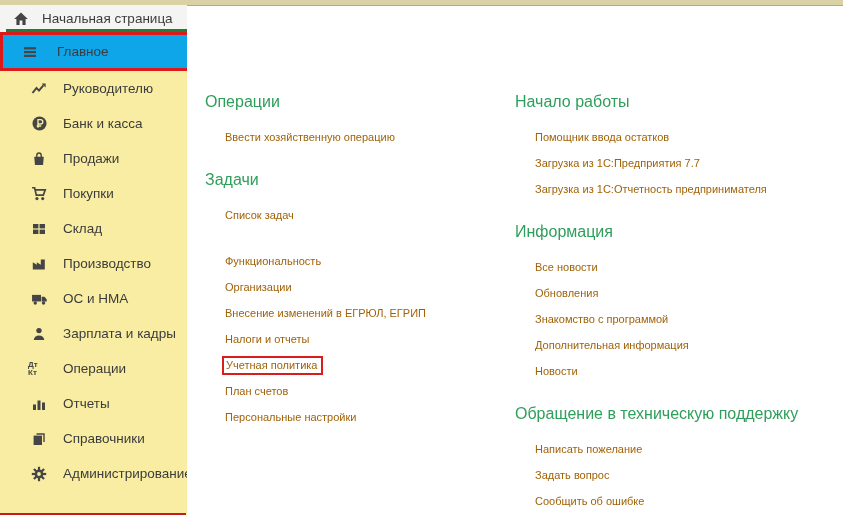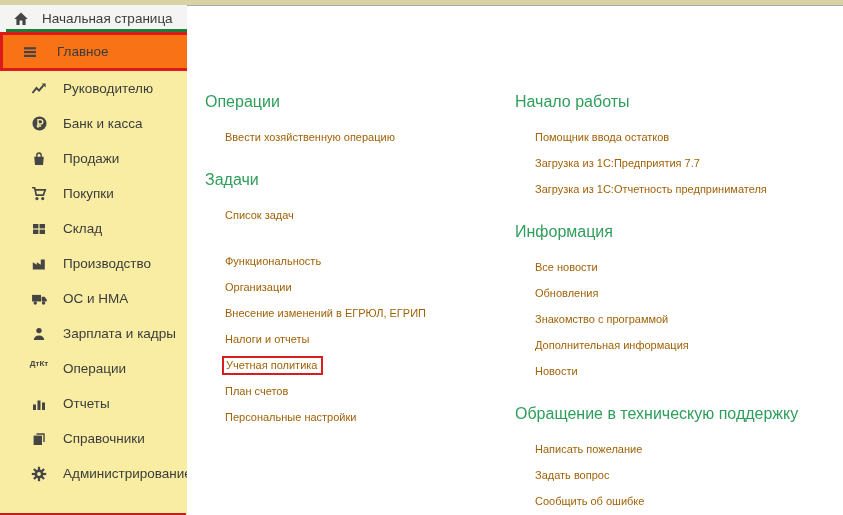--- a/index.html
+++ b/index.html
@@ -8,21 +8,21 @@
   .top-strip { position:absolute; left:0; top:0; width:843px; height:5px; background:#d9d2a4; }
 
   
   .sidebar { position:absolute; left:0; top:5px; width:208px; height:510px;
     background:#f8eda2; border-right:1px solid #4d7c0f; }
   .home-row { height:27px; background:#f4f4f2; display:flex; align-items:center;
     padding-left:10px; gap:10px; position:relative; cursor:pointer; }
   .home-row:after { content:""; position:absolute; left:6px; right:14px; bottom:0;
     height:3px; background:#1e7e3e; }
   .home-row span.lbl { font-size:13.5px; color:#3c3c3c; }
-  .active-row { height:39px; background:#f97316; display:flex; align-items:center;
+  .active-row { height:39px; background:#0ea5e9; display:flex; align-items:center;
     padding-left:16px; gap:16px; border:3px solid #dc1a1a; cursor:pointer; }
   .active-row span.lbl { font-size:13.5px; color:#3c3c3c; }
   .sb-item { height:35px; display:flex; align-items:center; padding-left:28px;
     gap:13px; cursor:pointer; }
   .sb-item span.lbl { font-size:13.5px; color:#3c3c3c; white-space:nowrap; }
   .icon-box { width:22px; height:18px; display:flex; align-items:center;
     justify-content:center; flex:0 0 22px; }
   .bottom-red { position:absolute; left:0; bottom:0; width:186px; height:2px; background:#c41f1f; }
 
   
@@ -152,21 +152,21 @@
     <span class="icon-box">
       <svg width="16" height="16" viewBox="0 0 16 16">
           <circle class="fg" cx="8" cy="4.6" r="2.7"></circle>
           <path class="fg" d="M2.8 14 a5.2 4.6 0 0 1 10.4 0 Z"></path>
         </svg>
     </span>
     <span class="lbl">Зарплата и кадры</span>
   </div>
 
   <div class="sb-item">
-    <span class="icon-box" style="flex-direction:row; line-height:8px; font-size:8px; color:#454545; font-weight:bold; align-items:flex-start;">
+    <span class="icon-box" style="flex-direction:column; line-height:8px; font-size:8px; color:#454545; font-weight:bold; align-items:flex-start;">
       <span>Дт</span>
       <span style="">Кт</span>
     </span>
     <span class="lbl">Операции</span>
   </div>
 
   <div class="sb-item">
     <span class="icon-box">
       <svg width="16" height="16" viewBox="0 0 16 16">
           <g class="fg">

